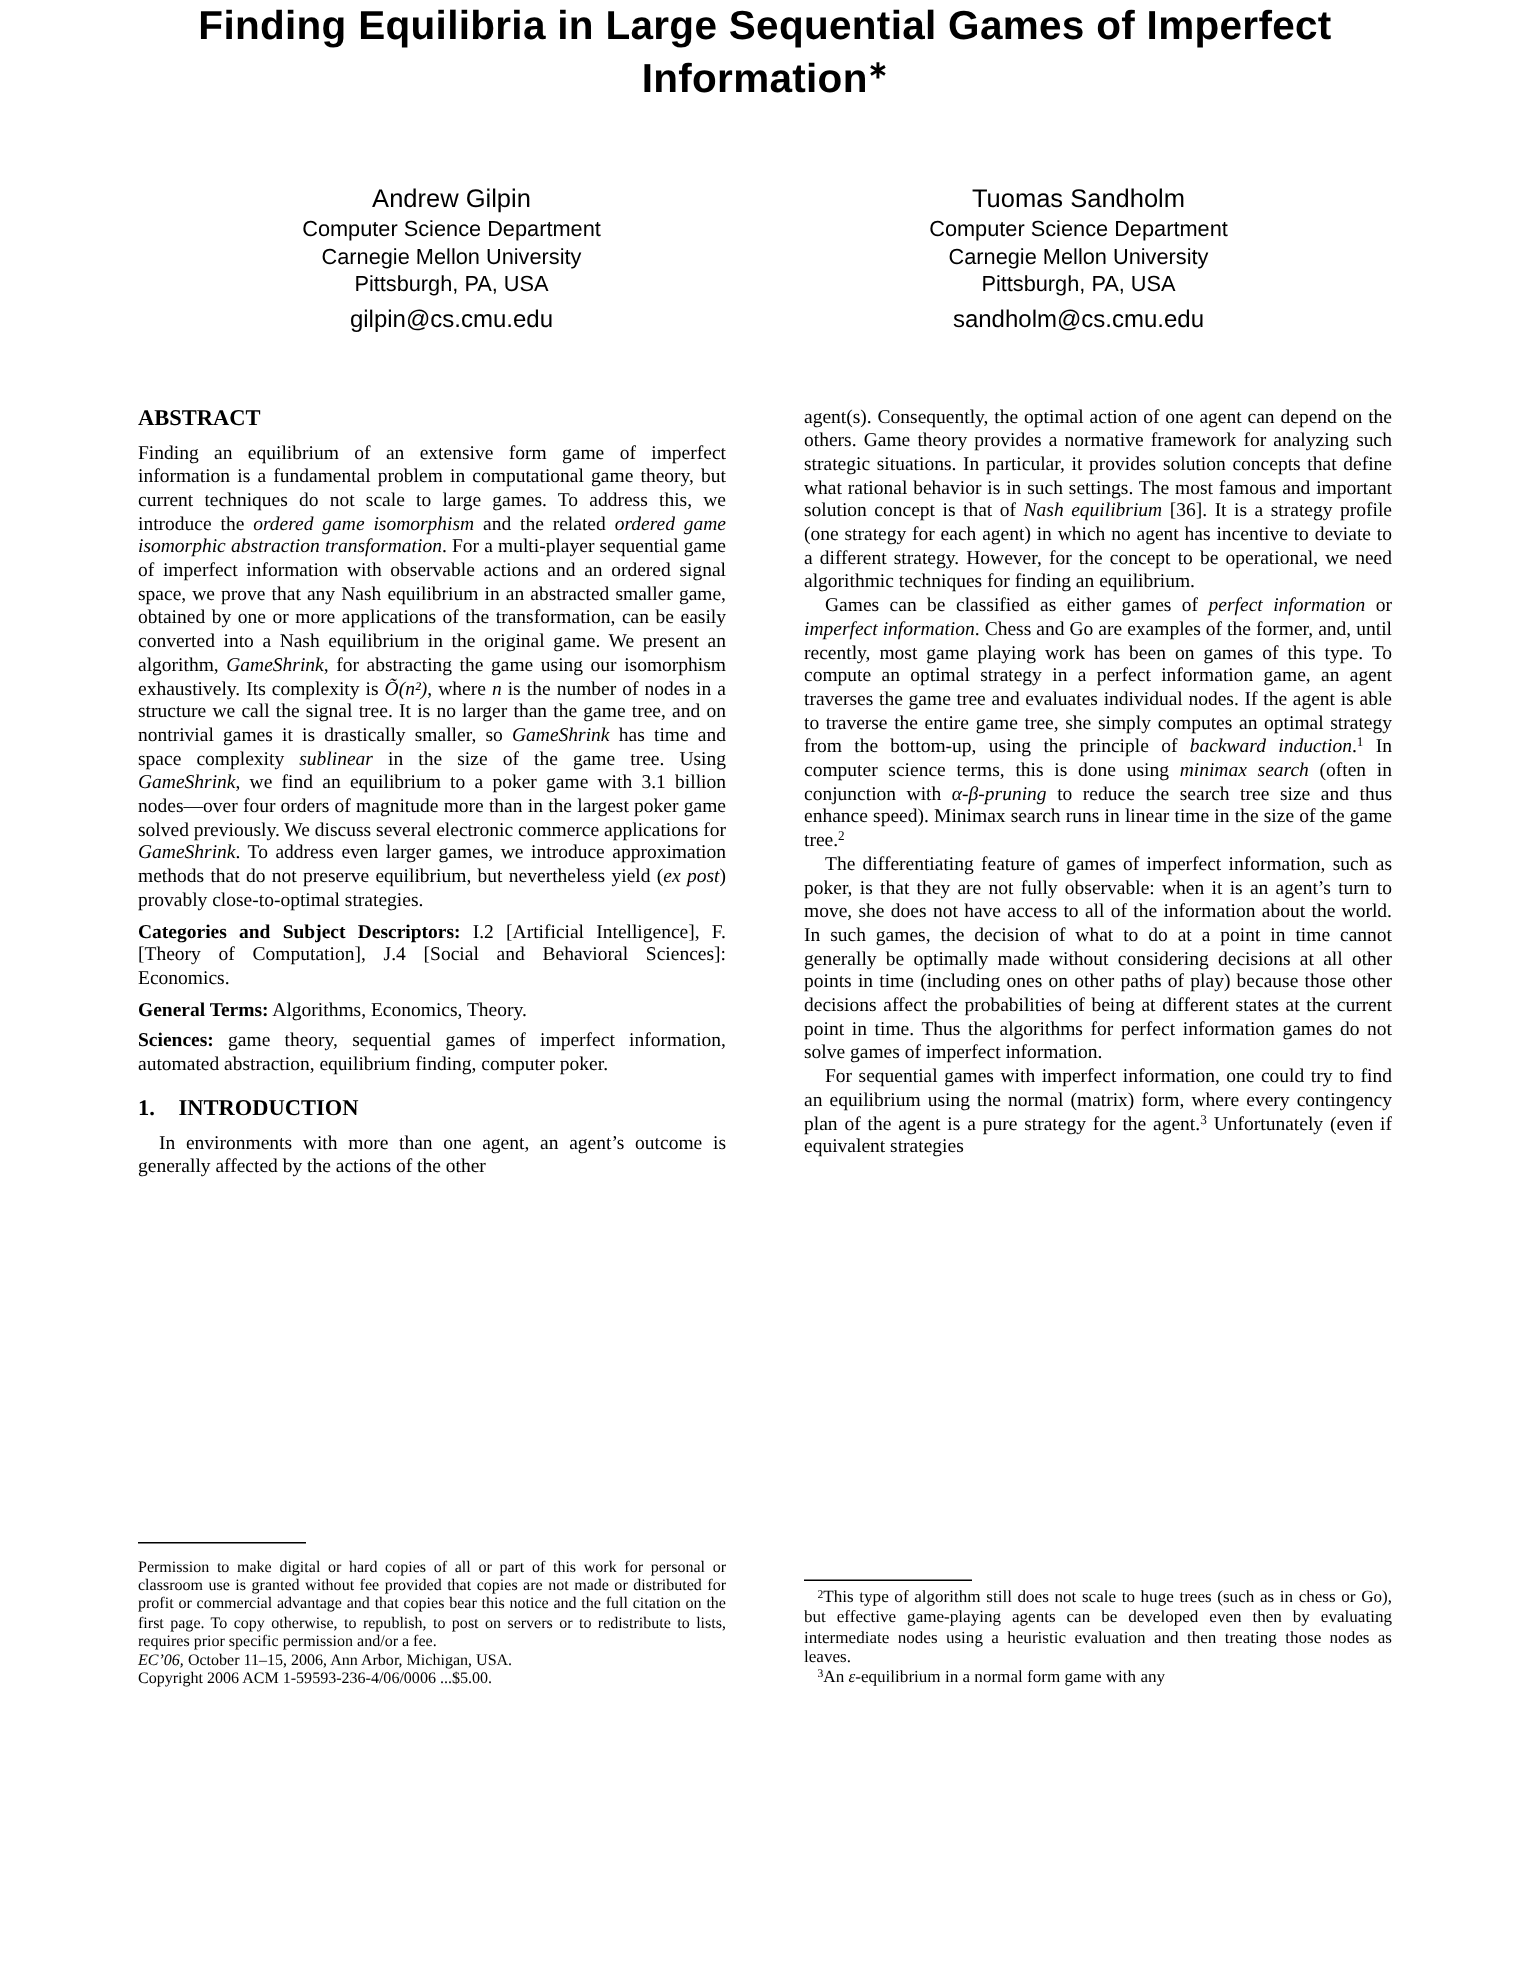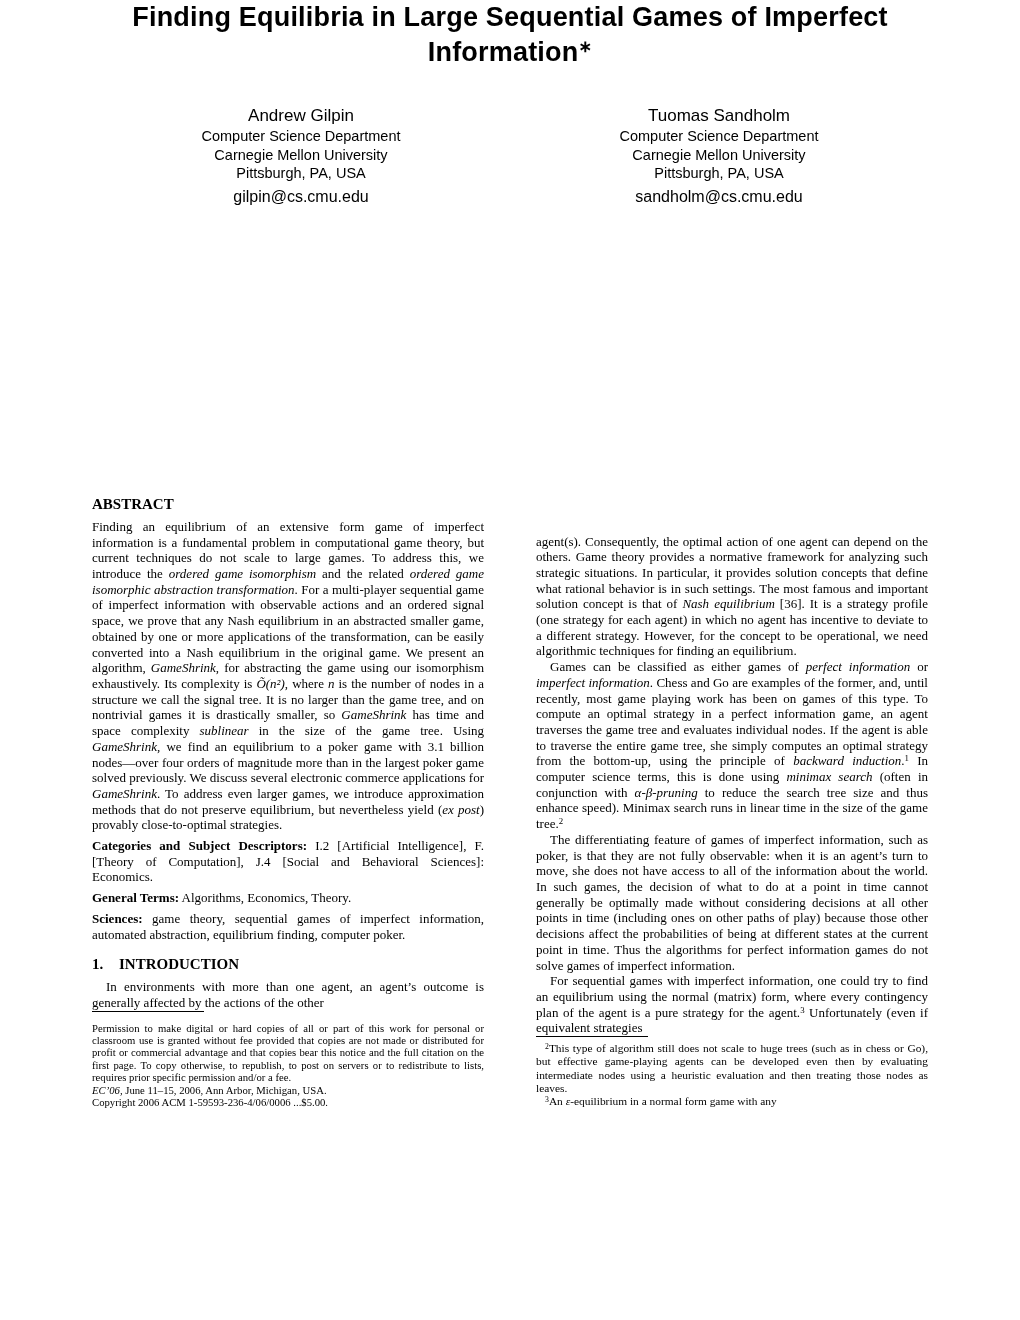--- a/index.html
+++ b/index.html
@@ -18,28 +18,28 @@
     font-family: "Liberation Sans", sans-serif;
     font-weight: bold;
     font-size: 27px;
     line-height: 35px;
     text-align: center;
     letter-spacing: 0.2px;
   }
   .title .fnmark { font-size: 60%; vertical-align: baseline; position: relative; top: -0.55em; font-weight: bold; }
 
   
-  .authors { display: flex; margin-top: 32px; }
+  .authors { display: flex; margin-top: 48px; }
   .author { width: 50%; text-align: center; font-family: "Liberation Sans", sans-serif; }
   .author .name { font-size: 17px; line-height: 22px; }
   .author .aff { font-size: 14.5px; line-height: 18.5px; }
   .author .email { font-size: 16px; line-height: 20px; margin-top: 4px; }
 
   
-  .columns { display: flex; gap: 52px; margin-top: 46px; height: 856px; align-items: flex-end; }
+  .columns { display: flex; gap: 52px; margin-top: 46px; height: 856px; }
   .col { width: 401px; display: flex; flex-direction: column; }
 
   h2.sec {
     font-size: 15px; font-weight: bold;
     margin: 0 0 6px 0; line-height: 18px;
     font-family: "Liberation Serif", serif;
   }
   h2.sec.intro { margin-top: 13px; }
   h2.sec .secnum { display: inline-block; width: 27px; }
 
@@ -101,21 +101,21 @@
       <p class="body"><span>Finding an equilibrium of an extensive form game of imperfect information is a fundamental problem in computational game theory, but current techniques do not scale to large games. To address this, we introduce the </span><span class="it">ordered game isomorphism</span><span> and the related </span><span class="it">ordered game isomorphic abstraction transformation</span><span>. For a multi-player sequential game of imperfect information with observable actions and an ordered signal space, we prove that any Nash equilibrium in an abstracted smaller game, obtained by one or more applications of the transformation, can be easily converted into a Nash equilibrium in the original game. We present an algorithm, </span><span class="it">GameShrink</span><span>, for abstracting the game using our isomorphism exhaustively. Its complexity is </span><span class="it">Õ(n²)</span><span>, where </span><span class="it">n</span><span> is the number of nodes in a structure we call the signal tree. It is no larger than the game tree, and on nontrivial games it is drastically smaller, so </span><span class="it">GameShrink</span><span> has time and space complexity </span><span class="it">sublinear</span><span> in the size of the game tree. Using </span><span class="it">GameShrink</span><span>, we find an equilibrium to a poker game with 3.1 billion nodes—over four orders of magnitude more than in the largest poker game solved previously. We discuss several electronic commerce applications for </span><span class="it">GameShrink</span><span>. To address even larger games, we introduce approximation methods that do not preserve equilibrium, but nevertheless yield (</span><span class="it">ex post</span><span>) provably close-to-optimal strategies.</span></p>
       <p class="body gap"><span class="bd">Categories and Subject Descriptors:</span><span> I.2 [Artificial Intelligence], F. [Theory of Computation], J.4 [Social and Behavioral Sciences]: Economics.</span></p>
       <p class="body gap"><span class="bd">General Terms:</span><span> Algorithms, Economics, Theory.</span></p>
       <p class="body gap"><span class="bd">Sciences:</span><span> game theory, sequential games of imperfect information, automated abstraction, equilibrium finding, computer poker.</span></p>
       <h2 class="sec intro"><span class="secnum">1.</span><span>INTRODUCTION</span></h2>
       <p class="body indent"><span>In environments with more than one agent, an agent’s outcome is generally affected by the actions of the other</span></p>
 
       <div class="footnotes">
         <div class="fnrule"></div>
         <p class="copyright first">Permission to make digital or hard copies of all or part of this work for personal or classroom use is granted without fee provided that copies are not made or distributed for profit or commercial advantage and that copies bear this notice and the full citation on the first page. To copy otherwise, to republish, to post on servers or to redistribute to lists, requires prior specific permission and/or a fee.</p>
-        <p class="copyright"><span class="it">EC’06,</span><span> June 11–15, 2006, Ann Arbor, Michigan, USA.</span></p>
+        <p class="copyright"><span class="it">EC’06,</span><span> October 11–15, 2006, Ann Arbor, Michigan, USA.</span></p>
         <p class="copyright">Copyright 2006 ACM 1-59593-236-4/06/0006 ...$5.00.</p>
       </div>
     </div>
 
     <div class="col">
       <p class="body"><span>agent(s). Consequently, the optimal action of one agent can depend on the others. Game theory provides a normative framework for analyzing such strategic situations. In particular, it provides solution concepts that define what rational behavior is in such settings. The most famous and important solution concept is that of </span><span class="it">Nash equilibrium</span><span> [36]. It is a strategy profile (one strategy for each agent) in which no agent has incentive to deviate to a different strategy. However, for the concept to be operational, we need algorithmic techniques for finding an equilibrium.</span></p>
       <p class="body indent"><span>Games can be classified as either games of </span><span class="it">perfect information</span><span> or </span><span class="it">imperfect information</span><span>. Chess and Go are examples of the former, and, until recently, most game playing work has been on games of this type. To compute an optimal strategy in a perfect information game, an agent traverses the game tree and evaluates individual nodes. If the agent is able to traverse the entire game tree, she simply computes an optimal strategy from the bottom-up, using the principle of </span><span class="it">backward induction</span><span>.</span><span class="sup">1</span><span> In computer science terms, this is done using </span><span class="it">minimax search</span><span> (often in conjunction with </span><span class="it">α-β-pruning</span><span> to reduce the search tree size and thus enhance speed). Minimax search runs in linear time in the size of the game tree.</span><span class="sup">2</span></p>
       <p class="body indent"><span>The differentiating feature of games of imperfect information, such as poker, is that they are not fully observable: when it is an agent’s turn to move, she does not have access to all of the information about the world. In such games, the decision of what to do at a point in time cannot generally be optimally made without considering decisions at all other points in time (including ones on other paths of play) because those other decisions affect the probabilities of being at different states at the current point in time. Thus the algorithms for perfect information games do not solve games of imperfect information.</span></p>
       <p class="body indent"><span>For sequential games with imperfect information, one could try to find an equilibrium using the normal (matrix) form, where every contingency plan of the agent is a pure strategy for the agent.</span><span class="sup">3</span><span> Unfortunately (even if equivalent strategies</span></p>
 

